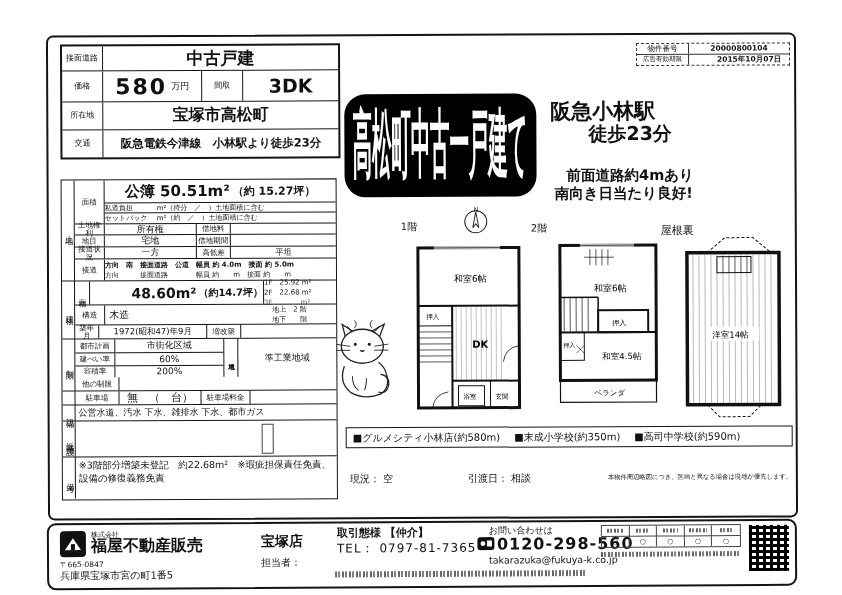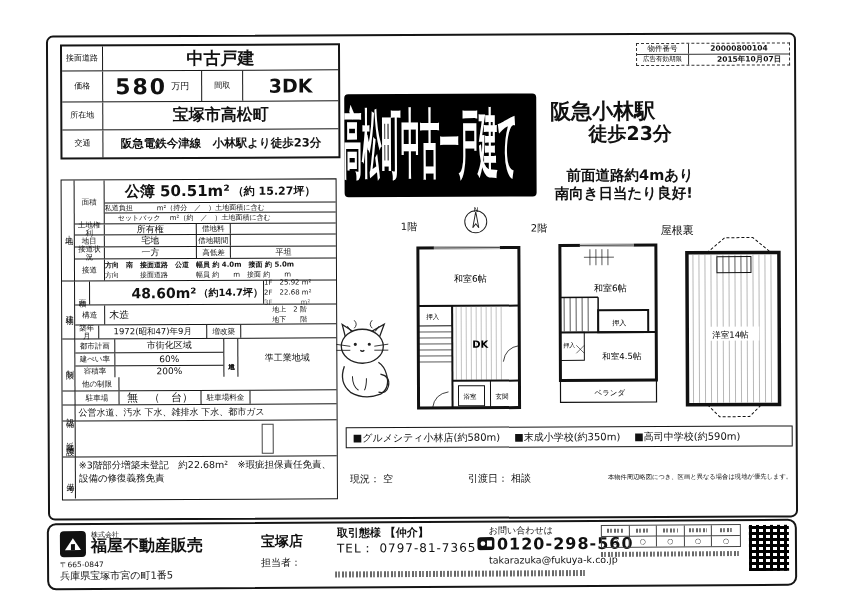--- a/index.html
+++ b/index.html
@@ -23,22 +23,22 @@
   .band{position:absolute;left:0;width:13px;border-right:1px solid #151515;border-bottom:1px solid #151515;
         writing-mode:vertical-rl;text-orientation:upright;font-size:8px;display:flex;align-items:center;
         justify-content:center;letter-spacing:2px;box-sizing:border-box;}
   .r{position:absolute;left:13px;right:0;border-bottom:1px solid #151515;display:flex;align-items:stretch;box-sizing:border-box;}
   .sl{border-right:1px solid #151515;display:flex;align-items:center;justify-content:center;
       font-size:7.5px;text-align:center;line-height:1.05;padding:0 1px;box-sizing:border-box;}
   .sv{display:flex;align-items:center;box-sizing:border-box;}
   .tiny{font-size:7px;}
   .vlbl{writing-mode:vertical-rl;text-orientation:upright;font-size:7.5px;display:flex;align-items:center;justify-content:center;}
   
-  #banner{position:absolute;left:296px;top:58px;width:192px;height:103px;background:#000;border-radius:4px;
-          display:flex;align-items:center;justify-content:flex-start;overflow:hidden;}
+  #banner{position:absolute;left:296px;top:58px;width:192px;height:103px;background:#000;border-radius:21px;
+          display:flex;align-items:center;justify-content:center;overflow:hidden;}
   #banner .bt{color:#fff;font-weight:900;font-size:19px;letter-spacing:0px;white-space:nowrap;
               transform:scaleY(3.9) scaleX(1.02);}
   .noise{background:repeating-linear-gradient(90deg,#333 0 2px,#fff 2px 3px,#555 3px 5px,#fff 5px 7px);opacity:.75;}
   .qr{background:
       repeating-linear-gradient(0deg,#000 0 3px,transparent 3px 6px),
       repeating-linear-gradient(90deg,#000 0 3px,#fff 3px 7px);}
   .planlabel{font-size:10px;font-weight:bold;}
   svg text{font-family:"DejaVu Sans","Liberation Sans",sans-serif;}
   #footer-frame .cell{position:absolute;}
   .minitable{display:grid;grid-template-columns:repeat(5,1fr);border:1px solid #444;}
@@ -104,21 +104,21 @@
         <div style="flex:1;display:flex;flex-direction:column;">
           <div class="sv" style="height:24px;border-bottom:1px solid #151515;justify-content:center;">
             <span class="b" style="font-size:15px;">公簿 50.51m²</span>
             <span class="b" style="font-size:11px;margin-left:3px;">（約 15.27坪）</span>
           </div>
           <div class="sv tiny" style="height:10px;border-bottom:1px solid #151515;">
             <span style="width:52px;">私道負担</span>
             <span>m²（持分　／　）土地面積に含む</span>
           </div>
           <div class="sv tiny" style="height:10px;">
-            <span style="width:52px;margin-left:13px;">セットバック</span>
+            <span style="width:52px;">セットバック</span>
             <span>m²（約　／　）土地面積に含む</span>
           </div>
         </div>
       </div>
 
       <div class="r" style="top:44px;height:11px;">
         <div class="sl" style="width:30px;">土地権利</div>
         <div class="sv" style="width:92px;justify-content:center;font-size:9px;border-right:1px solid #151515;">所有権</div>
         <div class="sl" style="width:34px;">借地料</div>
         <div class="sv" style="flex:1;"></div>

